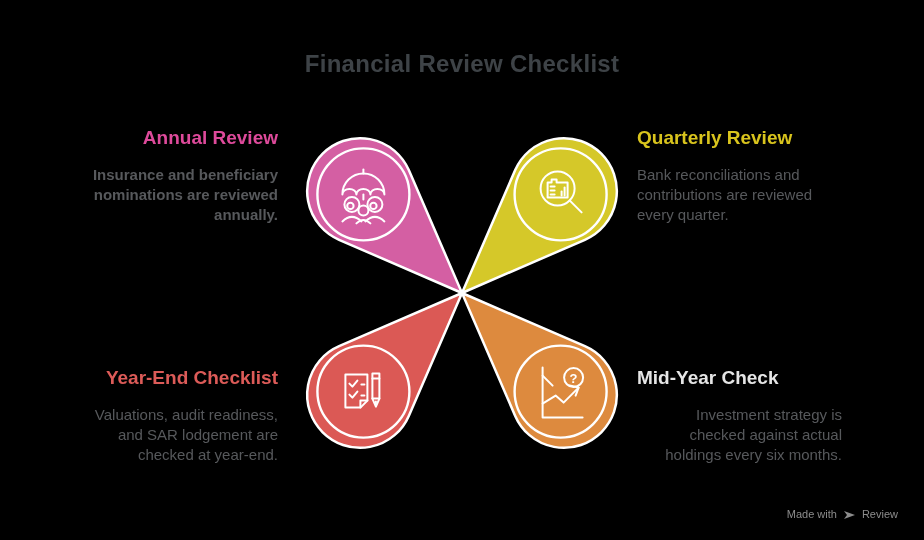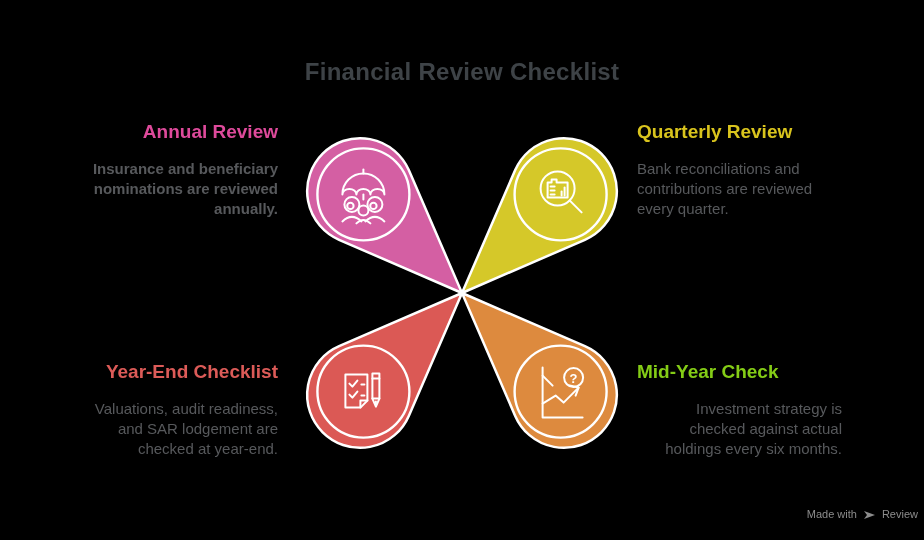--- a/index.html
+++ b/index.html
@@ -5,44 +5,44 @@
   html,body{margin:0;padding:0;}
   body{
     width:924px;height:540px;
     background:#000;
     font-family:"Liberation Sans", sans-serif;
     overflow:hidden;
   }
   .stage{position:relative;width:924px;height:540px;}
   .title{
     position:absolute;top:50px;left:0;right:0;
-    margin:8px;text-align:center;
+    margin:0;text-align:center;
     font-size:24px;font-weight:bold;letter-spacing:.3px;
   }
   .flower{position:absolute;left:0;top:0;}
   .petal{stroke:#fff;stroke-width:2.5;}
   .ring{fill:none;stroke:#fff;stroke-width:2.4;}
   .icon path,.icon circle,.icon line{
     fill:none;stroke:#fff;stroke-width:2;
     stroke-linecap:round;stroke-linejoin:round;
   }
   .icon .qmark{
     fill:#fff;stroke:none;
     font-family:"Liberation Sans",sans-serif;
     font-size:13px;font-weight:bold;
   }
   .tb{position:absolute;}
-  .tb .h{font-size:19px;font-weight:bold;margin:0 0 15px 0;line-height:1.2;}
+  .tb .h{font-size:19px;font-weight:bold;margin:6px 0 15px 0;line-height:1.2;}
   .tb .d{font-size:15px;line-height:1.35;}
   .tb-tl{left:78px;top:121px;width:200px;text-align:right;}
   .tb-tr{left:637px;top:121px;width:196px;text-align:left;}
   .tb-bl{left:78px;top:361px;width:200px;text-align:right;}
   .tb-br{left:637px;top:361px;width:205px;text-align:left;}
   .watermark{
-    position:absolute;right:6px;bottom:20px;
+    position:absolute;right:26px;bottom:20px;
     font-size:11px;display:flex;align-items:flex-end;gap:7px;
     cursor:pointer;
   }
   .napkin-logo{display:inline-block;}
 </style>
 </head>
 <body>
 
 <div class="stage">
 
@@ -123,21 +123,21 @@
     <div class="h" style="color: rgb(220, 91, 88);">Year-End Checklist</div>
     <div class="d" style="color: rgb(87, 89, 92);">Valuations, audit readiness, and SAR lodgement are checked at year-end.</div>
   </div>
 
   <div class="tb tb-tr">
     <div class="h" style="color: rgb(217, 196, 29);">Quarterly Review</div>
     <div class="d" style="color: rgb(87, 89, 92);">Bank reconciliations and contributions are reviewed every quarter.</div>
   </div>
 
   <div class="tb tb-br">
-    <div class="h" style="color: #84cc16;">Mid-Year Check</div>
+    <div class="h" style="color: #e5e5e5;">Mid-Year Check</div>
     <div class="d" style="color: rgb(87, 89, 92); text-align: right;">Investment strategy is checked against actual holdings every six months.</div>
   </div>
 
   <div class="watermark" style="color: rgb(140, 140, 140);">
     <span>Made with</span>
     <svg class="napkin-logo" width="11" height="10" viewBox="0 0 11 10">
       <polygon points="0,1 11,5 0,9 3,5" fill="#8c8c8c"></polygon>
     </svg>
     <span>Review</span>
   </div>

